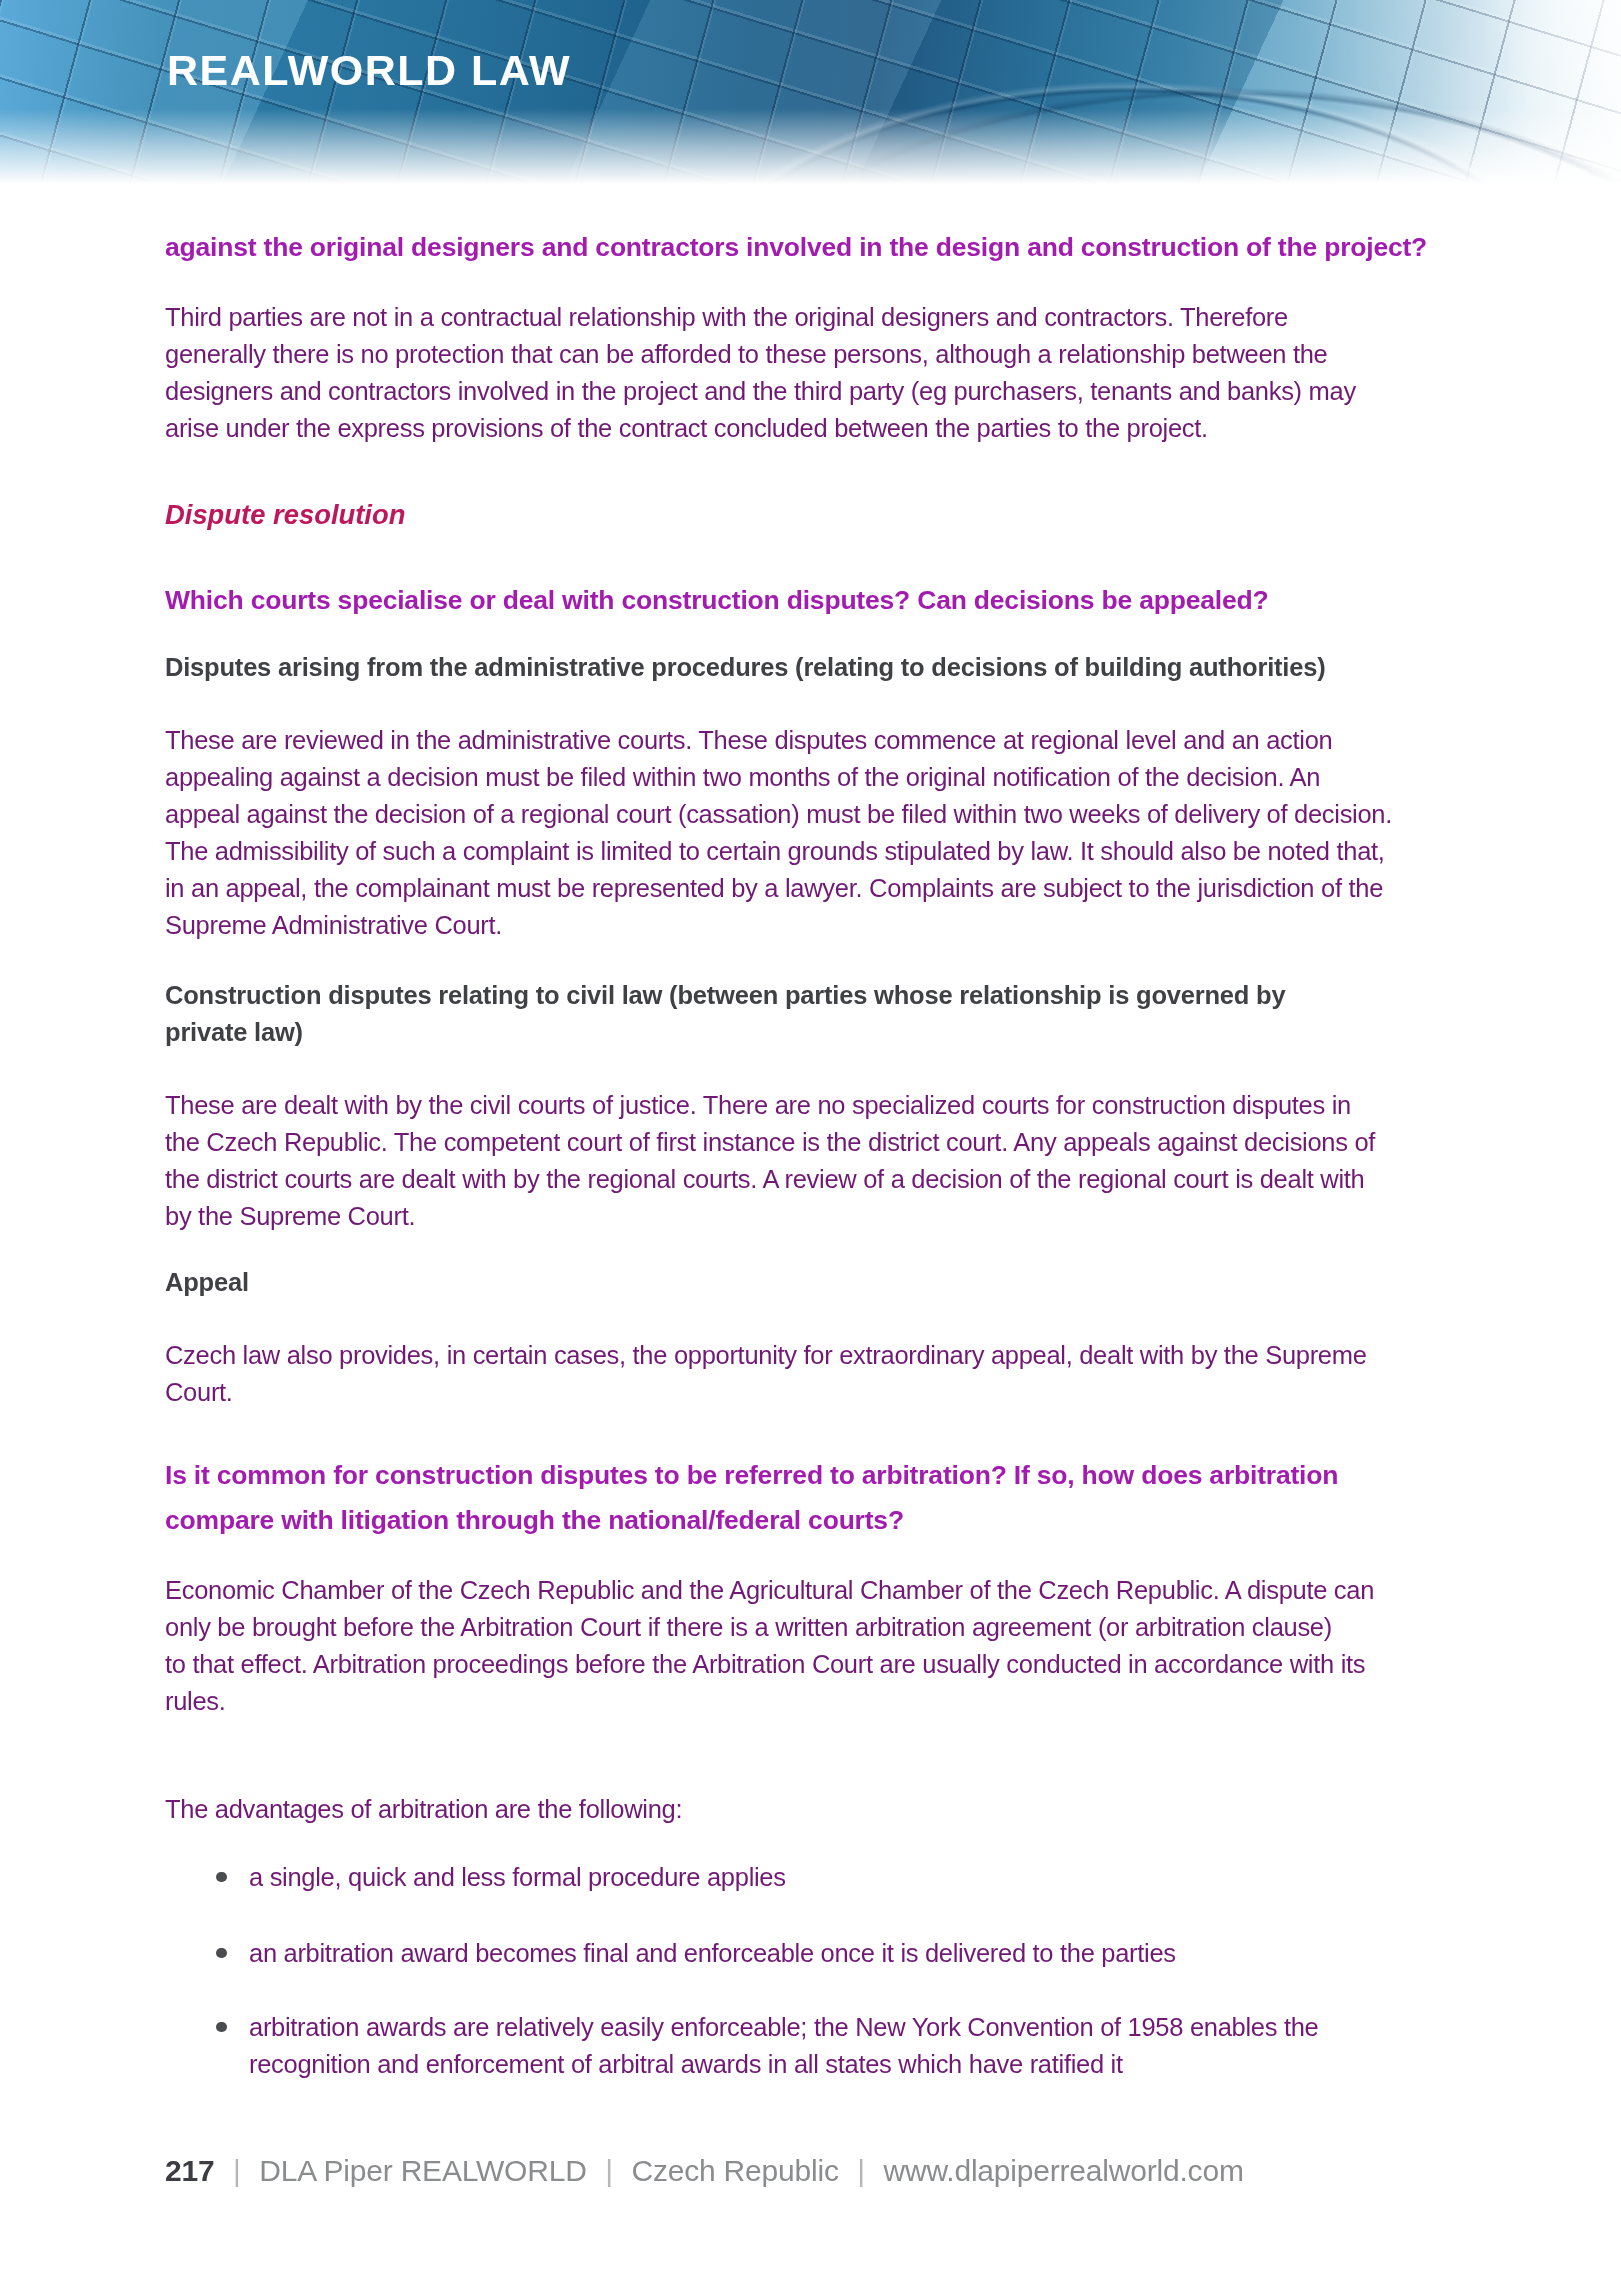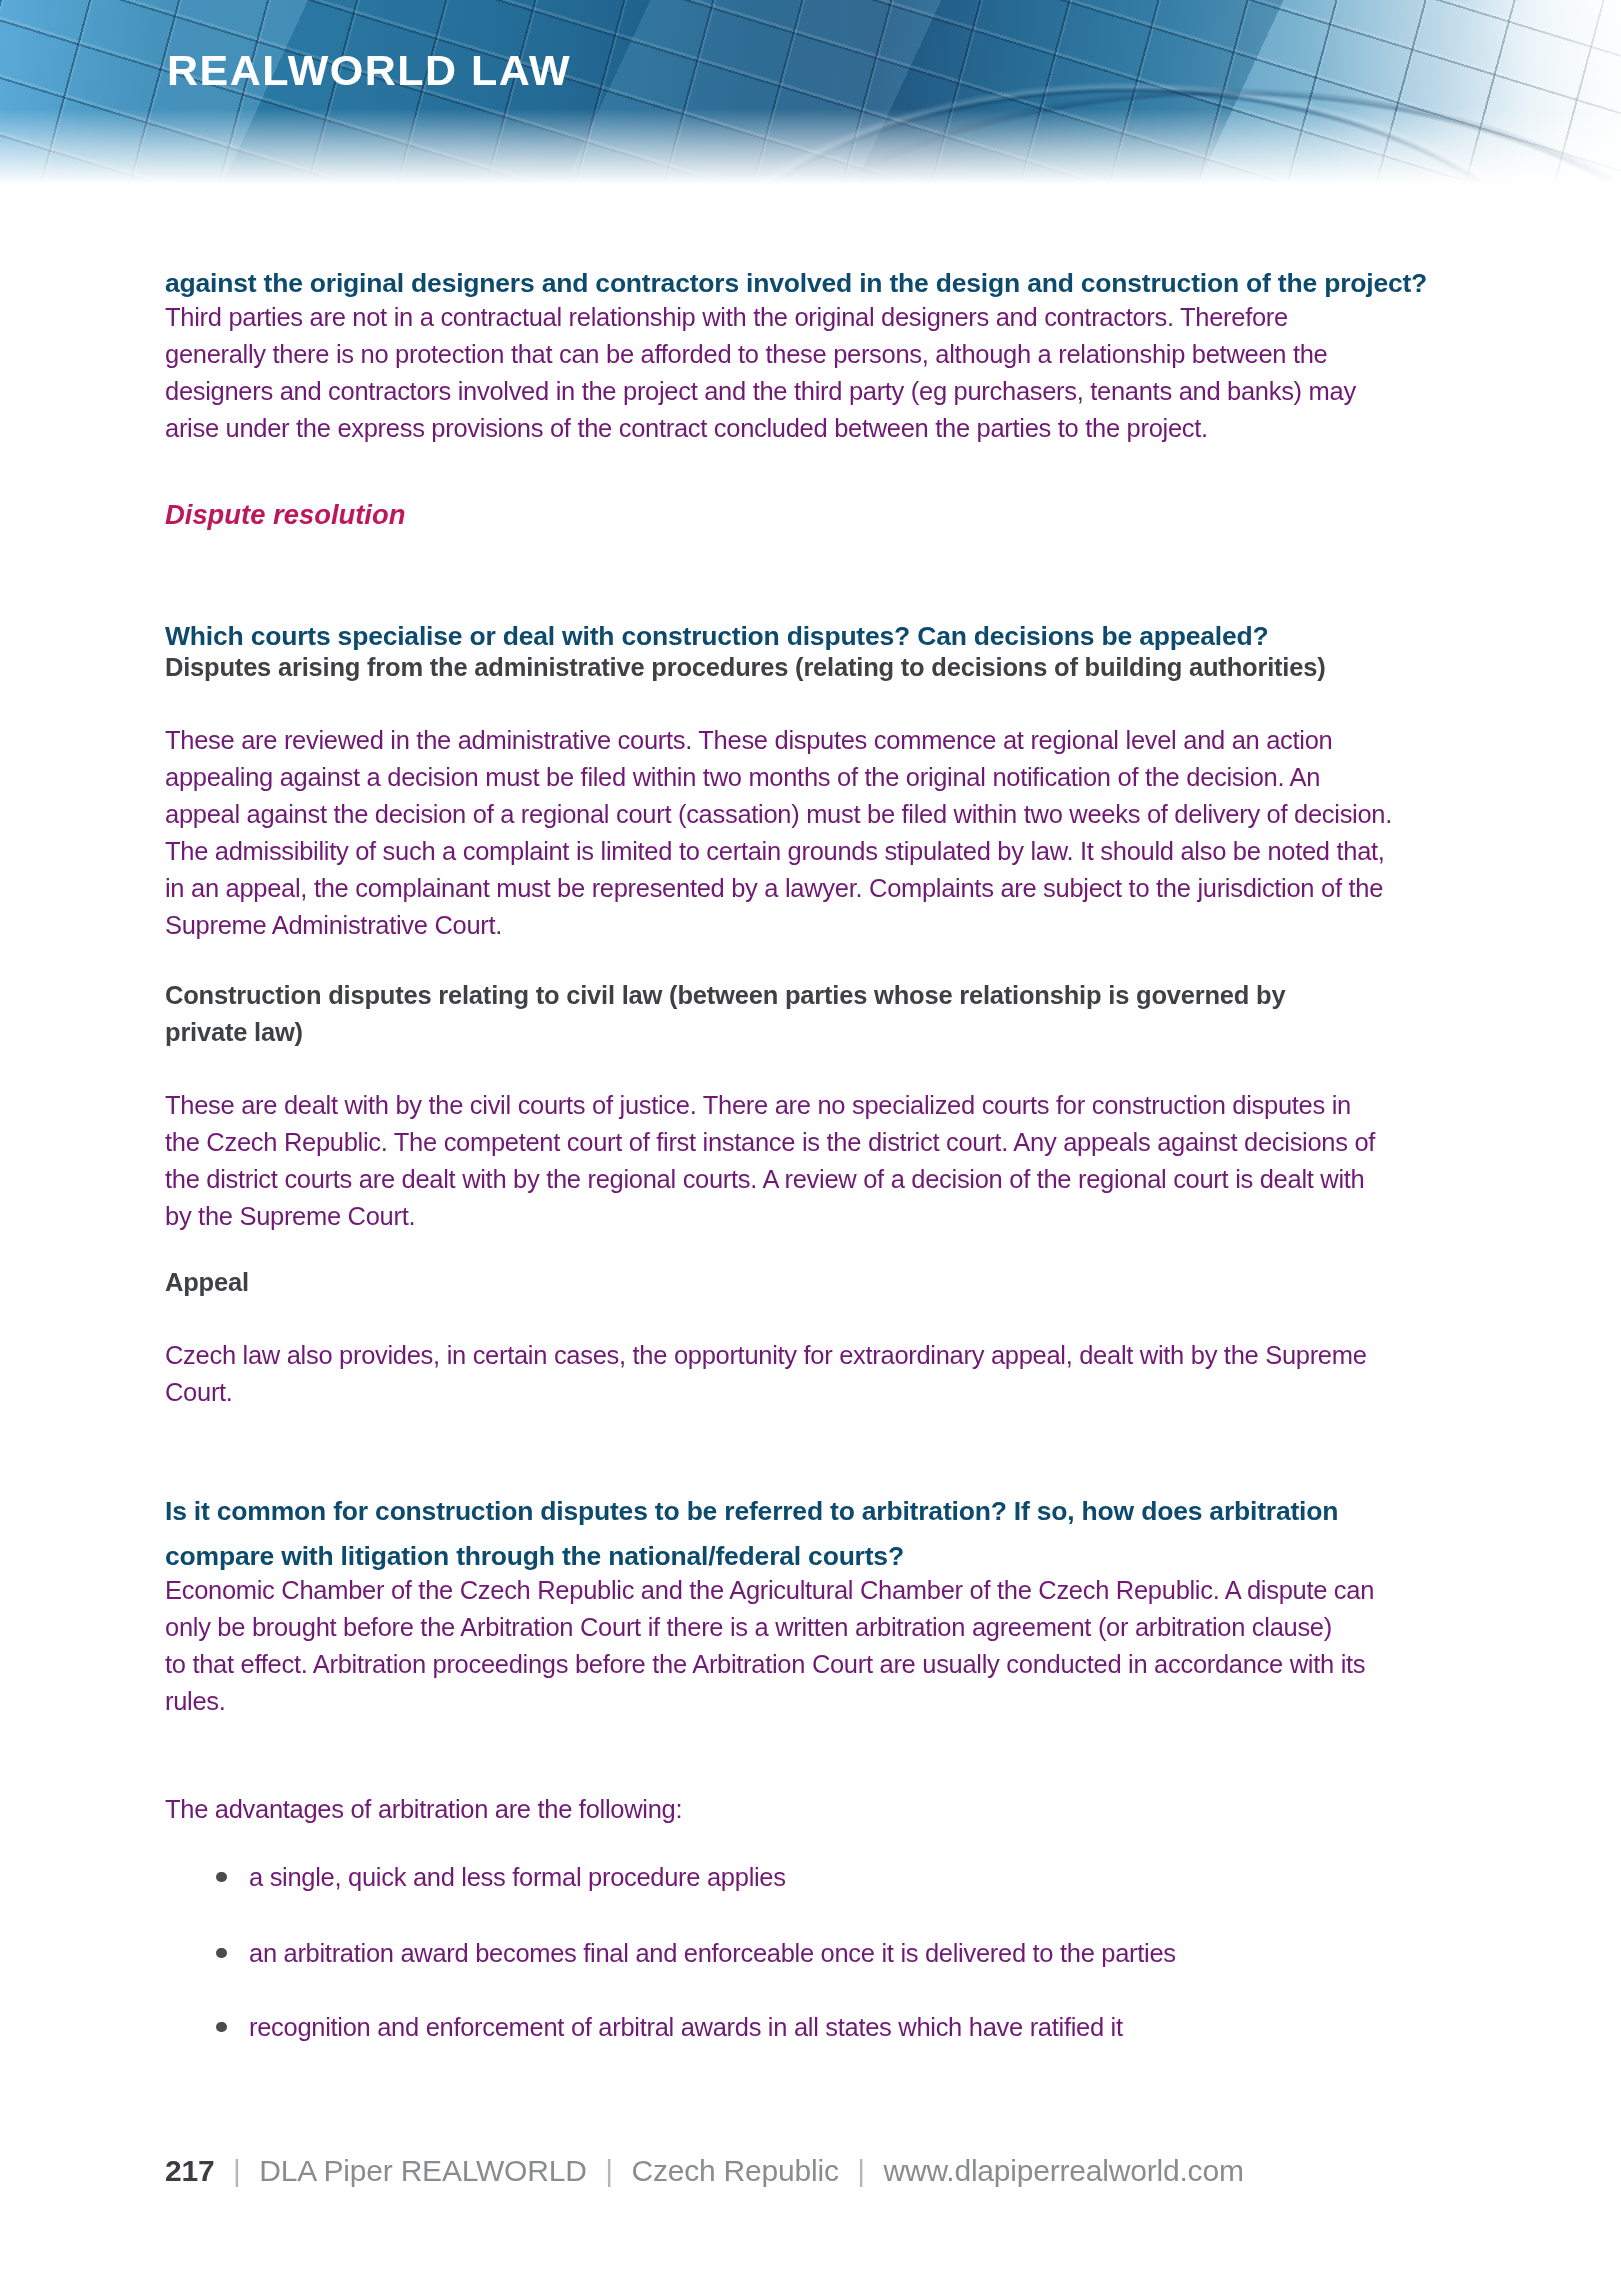--- a/index.html
+++ b/index.html
@@ -42,26 +42,25 @@
     font-weight: 700;
     letter-spacing: 1.5px;
     color: #ffffff;
   }
 
   
   .blk { position: absolute; left: 165px; width: 1304px; }
   .ln  { white-space: nowrap; }
 
   .q {
-    color: #0c4a6e;
+    color: #a21caf;
     font-size: 26.5px;
     font-weight: 600;
     line-height: 45px;
     letter-spacing: -0.2px;
-    margin-top: 36px;
   }
   .body-txt {
     color: #701a75;
     font-size: 25.5px;
     font-weight: 400;
     line-height: 37px;
     letter-spacing: -0.3px;
   }
   .bold-h {
     color: #3f4145;
@@ -191,20 +190,21 @@
   <div class="bullet body-txt" style="top:1935px">
     <span class="dot"></span>
     <div class="btxt">
       <div class="ln">an arbitration award becomes final and enforceable once it is delivered to the parties</div>
     </div>
   </div>
 
   <div class="bullet body-txt" style="top:2009px">
     <span class="dot"></span>
     <div class="btxt">
+      <div class="ln">arbitration awards are relatively easily enforceable; the New York Convention of 1958 enables the</div>
       <div class="ln">recognition and enforcement of arbitral awards in all states which have ratified it</div>
     </div>
   </div>
 
   <div class="footer">
     <span class="num">217</span>
     <span class="sep">|</span>
     <span>DLA Piper REALWORLD</span>
     <span class="sep">|</span>
     <span>Czech Republic</span>

